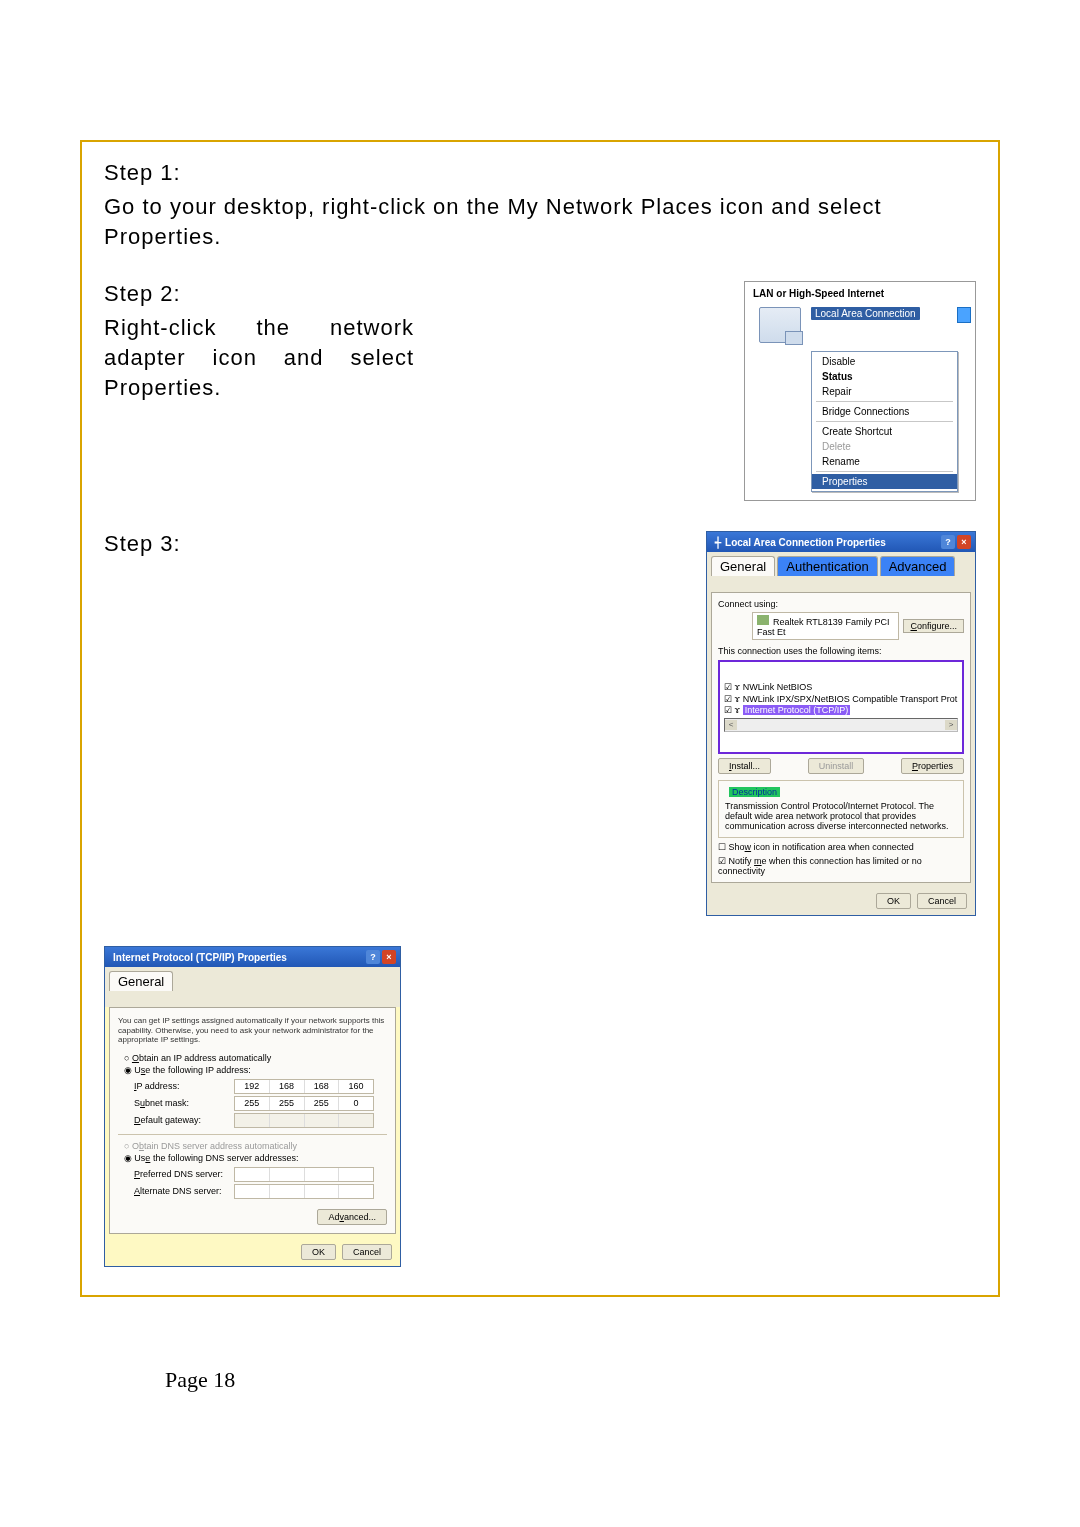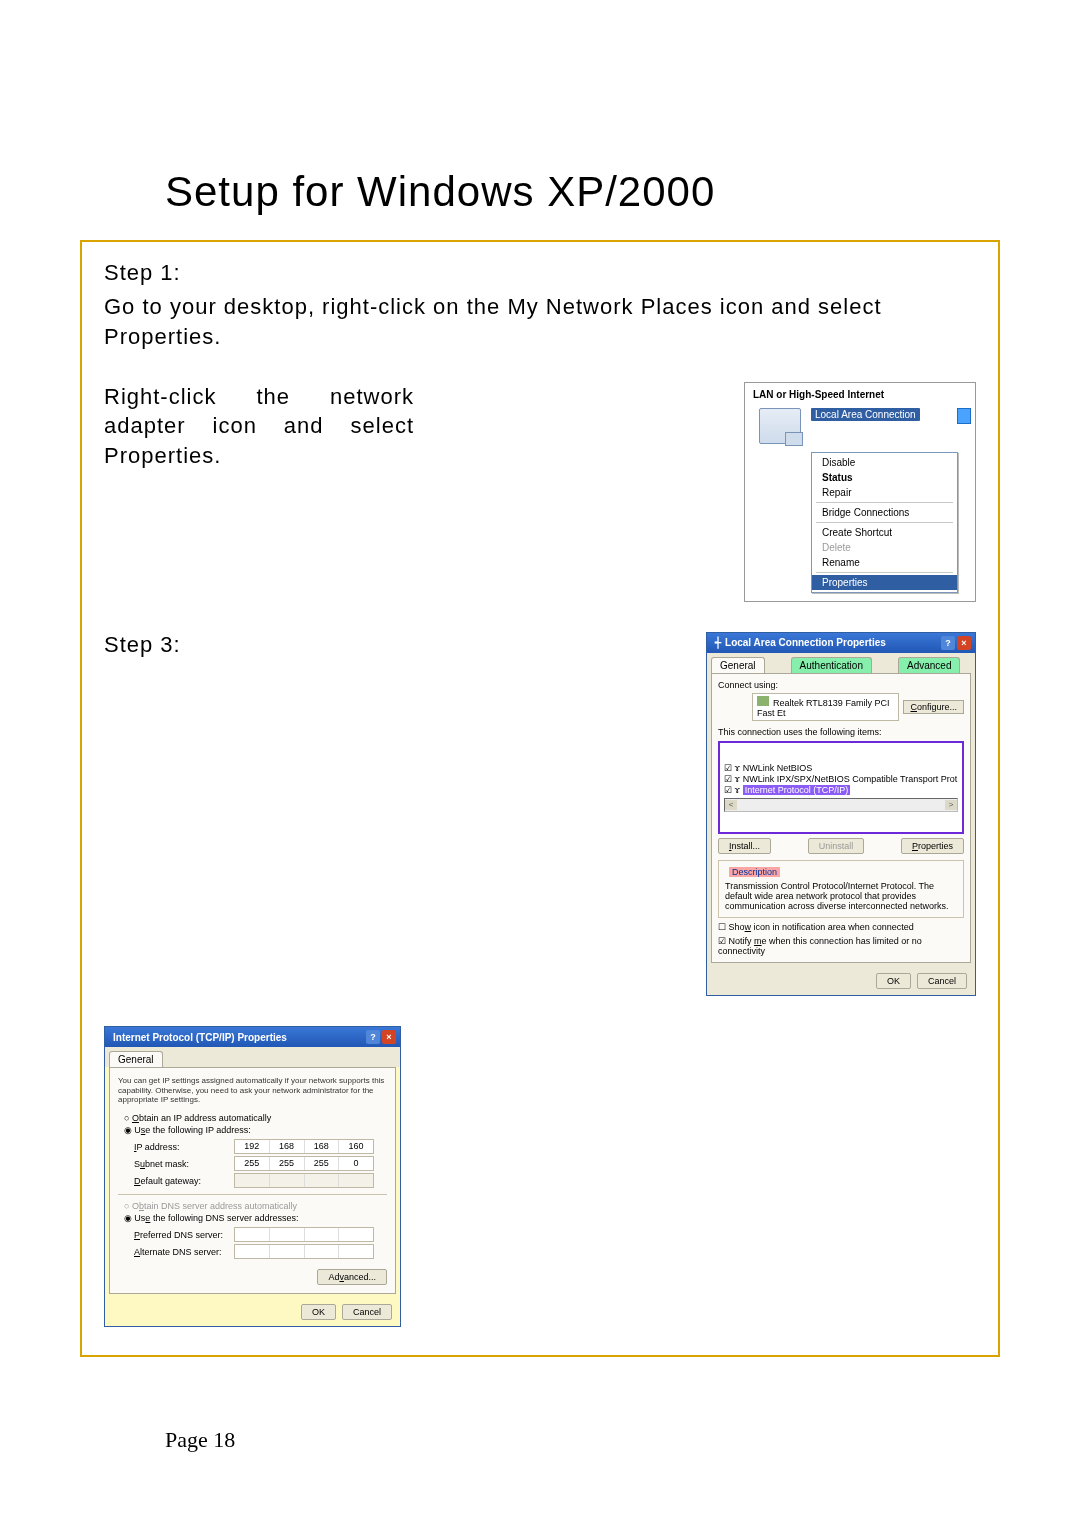--- a/index.html
+++ b/index.html
@@ -162,28 +162,27 @@
     display: inline-flex;
     align-items: center; justify-content: center;
     font-size: 9px;
     color: #fff;
     border-radius: 2px;
   }
   .title-btns .close { background: #d34425; }
   .title-btns .help { background: #4f86d9; }
   .tabbar {
     display: flex;
-    font-size: 10px;
+    font-size: 13px;
     background: #ece9d8;
-    padding: 4px 4px 0 4px;
-    gap: 24px;
+    padding: 4px 4px 16px 4px;
   }
   .tabbar .tab {
     padding: 2px 8px;
-    background: #86efac;
+    background: #3b82f6;
     border: 1px solid #aca899;
     border-bottom: none;
     margin-right: 2px;
     border-radius: 3px 3px 0 0;
   }
   .tabbar .tab.active {
     background: #fbfaf7;
     font-weight: normal;
   }
   .tabbody {
@@ -250,21 +249,21 @@
     background: #ece9d8;
     border: 1px solid #aca899;
     border-radius: 2px;
   }
   .winbtn.disabled { color: #9a9a9a; }
   .group {
     border: 1px solid #cbc3ad;
     padding: 6px;
     margin-top: 6px;
   }
-  .group .t { color: #003399; margin: -12px 0 4px 4px; background: #fca5a5; display: inline-block; padding: 0 3px; font-size: 9px; }
+  .group .t { color: #003399; margin: -12px 0 4px 4px; background: #22c55e; display: inline-block; padding: 0 3px; font-size: 9px; }
   .chkline { margin-top: 4px; }
   .footer-btns {
     display: flex; justify-content: flex-end; gap: 6px; padding: 6px 8px;
   }
 
   
   .scr-tcp {
     width: 295px;
     font-family: Tahoma, Arial, sans-serif;
     background: #fef9c3;
@@ -303,31 +302,31 @@
   }
   .radio-disabled { color: #9a9a9a; }
   .adv-row { display: flex; justify-content: flex-end; margin-top: 10px; }
   .u { text-decoration: underline; }
 </style>
 </head>
 <body>
 
 <div class="page">
 
-  <h1 class="main-title">Setup for Windows XP/2000</h1>
 
   <div class="frame">
 
     <div class="step1">
       <p class="step-label">Step 1:</p>
       <p class="step-body">Go to your desktop, right-click on the My Network Places icon and select Properties.</p>
     </div>
 
     <div class="row">
       <div class="left-col justify">
+        <p class="step-label">Step 2:</p>
         <p class="step-body">Right-click the network adapter icon and select Properties.</p>
       </div>
 
       <div class="img-col">
         <div class="scr-context">
           <div class="lan-title">LAN or High-Speed Internet</div>
           <div class="nic-row">
             <div class="nic-icon"></div>
             <span class="nic-title">Local Area Connection</span>
             <span class="nic-badge"></span>

